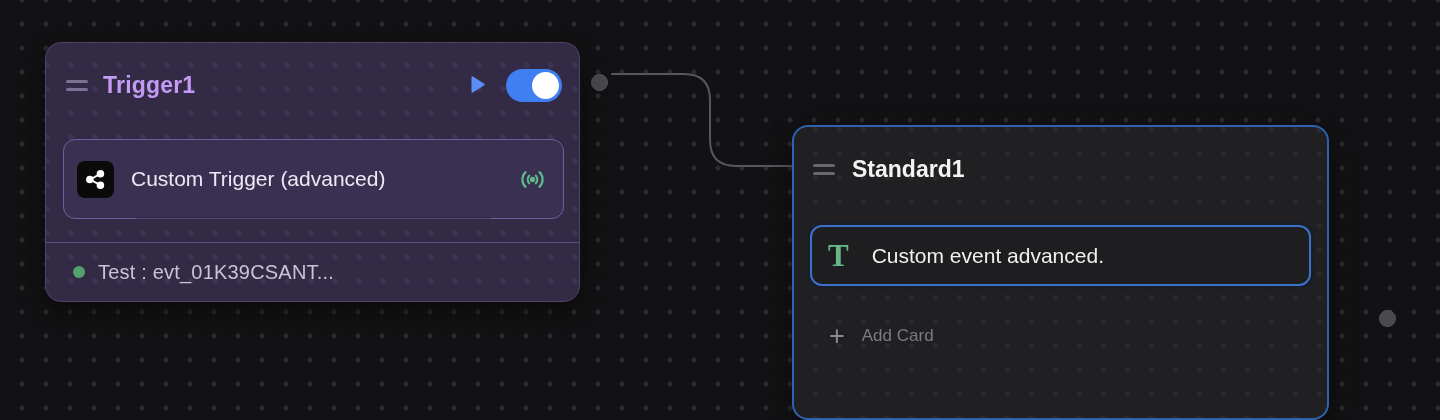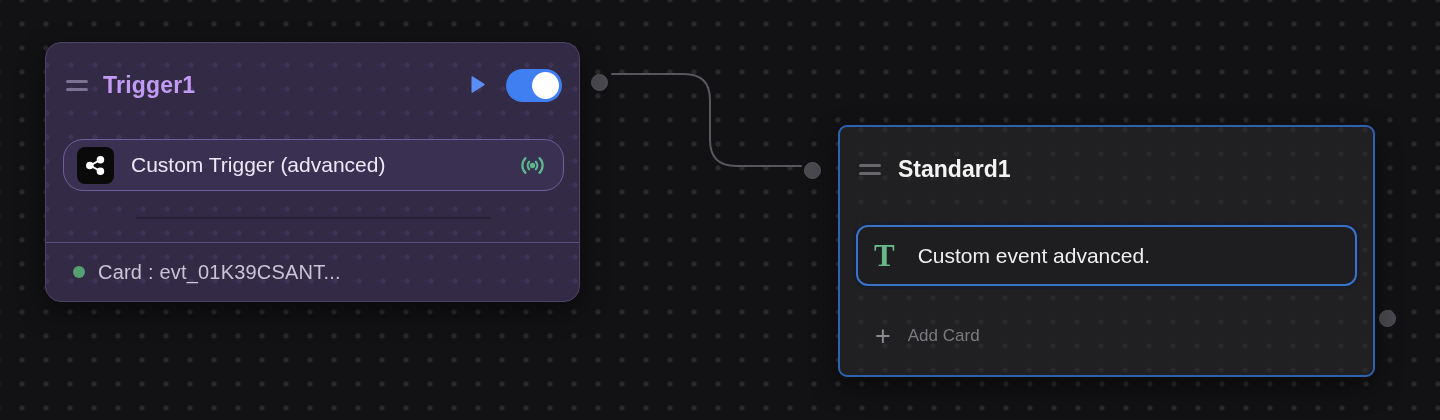--- a/index.html
+++ b/index.html
@@ -52,23 +52,23 @@
   .toggle {
     margin-left:19px; width:56px; height:33px; border-radius:17px;
     background:var(--toggle-blue); position:relative;
   }
   .toggle-knob {
     position:absolute; right:3px; top:3px; width:27px; height:27px;
     border-radius:50%; background:#ffffff;
   }
 
   .trigger-card {
-    position:absolute; left:17px; right:15px; top:96px; height:52px;
+    position:absolute; left:17px; right:15px; top:96px; height:80px;
     background:#3a3152; border:1px solid var(--trigger-card-border);
-    border-radius:20px; display:flex; align-items:center; padding:0 17px 0 13px;
+    border-radius:12px; display:flex; align-items:center; padding:0 17px 0 13px;
   }
   .card-app-icon {
     width:37px; height:37px; border-radius:8px; background:#0a0a0b;
     display:flex; align-items:center; justify-content:center; flex:none;
   }
   .trigger-card-label { margin-left:17px; font-size:21px; color:#ece8f5; }
   .broadcast-wrap { margin-left:auto; display:flex; }
 
   .mini-divider {
     position:absolute; left:90px; top:174px; width:355px; height:2px;
@@ -79,21 +79,21 @@
     position:absolute; left:0; right:0; bottom:0; height:59px;
     border-top:1px solid #5c4e83;
     display:flex; align-items:center; padding-left:27px;
     border-radius:0 0 16px 16px;
   }
   .status-dot { width:12px; height:12px; border-radius:50%; background:var(--status-green); flex:none; }
   .status-text { margin-left:13px; font-size:20px; color:#c9c3d6; letter-spacing:0.2px; }
 
   
   .node-standard {
-    left:838px; top:125px; width:537px; height:252px; border-radius:9px;
+    left:792px; top:125px; width:537px; height:295px; border-radius:16px;
     background-color:var(--standard-node-bg);
     background-image:radial-gradient(circle, #2a2a2d 2.4px, transparent 2.9px);
     background-size:24px 24px; background-position:9px 15px;
     border:2px solid var(--standard-node-border);
     box-shadow:0 10px 28px rgba(0,0,0,0.45);
   }
   .standard-header {
     position:absolute; left:19px; top:27px; height:30px;
     display:flex; align-items:center;
   }
@@ -169,21 +169,21 @@
           </g>
           <circle cx="13" cy="13" r="2.6" fill="var(--broadcast-green)"></circle>
         </svg>
       </div>
     </div>
 
     <div class="mini-divider"></div>
 
     <div class="trigger-footer">
       <span class="status-dot"></span>
-      <span class="status-text">Card : evt_01K39CSANT...</span>
+      <span class="status-text">Test : evt_01K39CSANT...</span>
     </div>
   </div>
 
   <div class="node node-standard">
     <div class="standard-header">
       <div class="hamburger hamburger-standard">
           <i></i>
           <i></i>
         </div>
       <div class="standard-title">Standard1</div>

